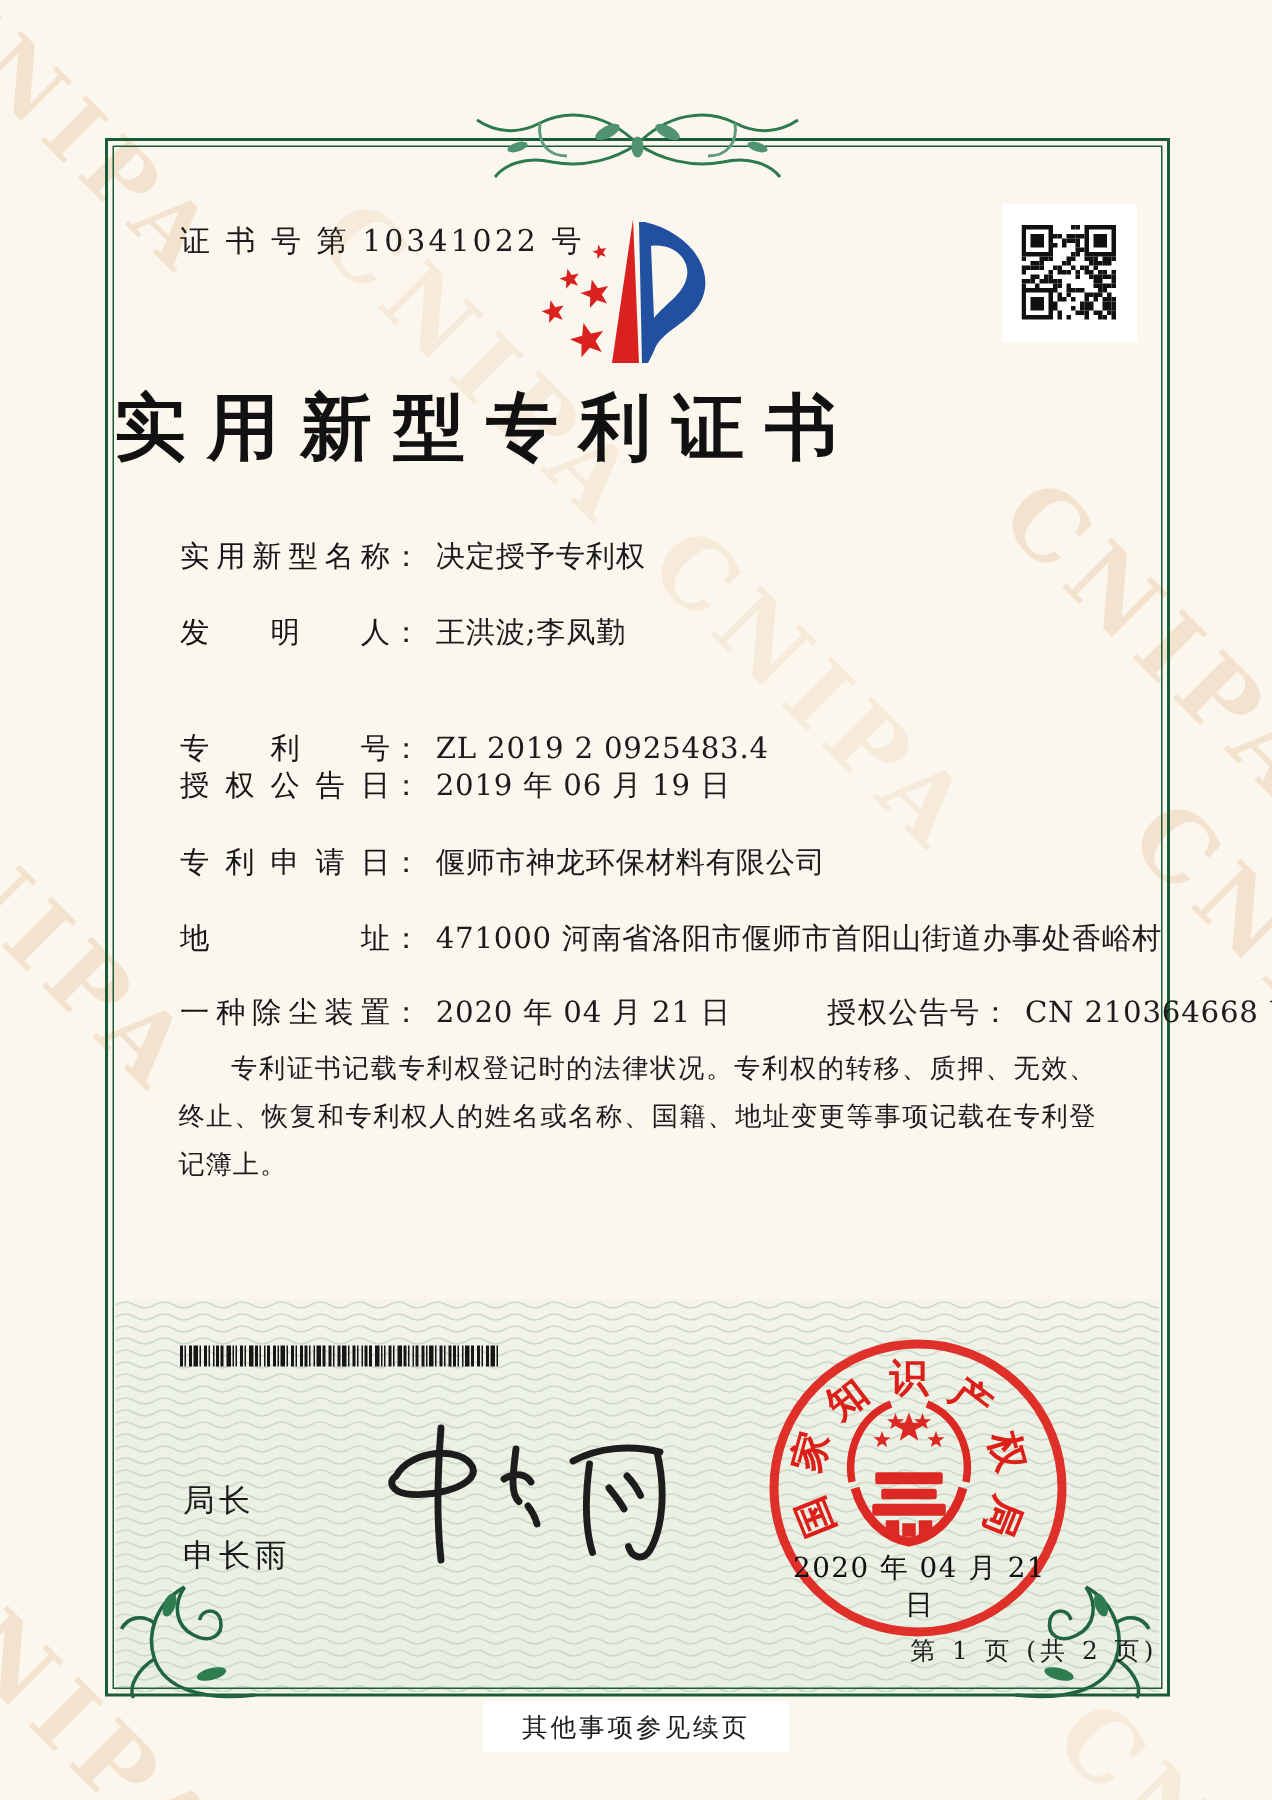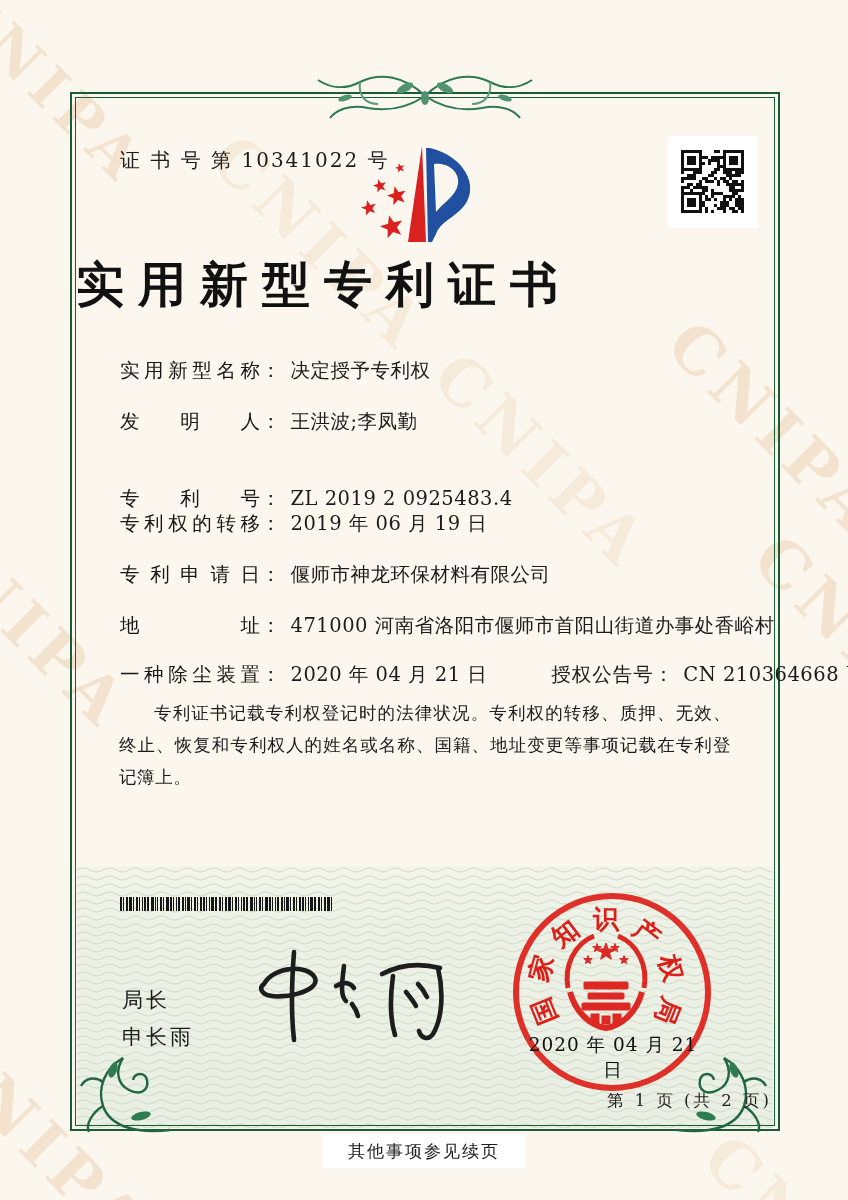--- a/index.html
+++ b/index.html
@@ -335,21 +335,21 @@
 <div class="abs frow" style="top:357px;">
   <span class="flabel">实用新型名称</span><span class="fcolon">：</span><span class="fvalue">决定授予专利权</span>
 </div>
 <div class="abs frow" style="top:408px;">
   <span class="flabel">发明人</span><span class="fcolon">：</span><span class="fvalue">王洪波;李凤勤</span>
 </div>
 <div class="abs frow" style="top:485px;">
   <span class="flabel">专利号</span><span class="fcolon">：</span><span class="fvalue">ZL 2019 2 0925483.4</span>
 </div>
 <div class="abs frow" style="top:510px;">
-  <span class="flabel">专利权的转移</span><span class="fcolon">：</span><span class="fvalue">2019 年 06 月 19 日</span>
+  <span class="flabel">授权公告日</span><span class="fcolon">：</span><span class="fvalue">2019 年 06 月 19 日</span>
 </div>
 <div class="abs frow" style="top:561px;">
   <span class="flabel">专利申请日</span><span class="fcolon">：</span><span class="fvalue">偃师市神龙环保材料有限公司</span>
 </div>
 <div class="abs frow" style="top:612px;">
   <span class="flabel">地址</span><span class="fcolon">：</span><span class="fvalue">471000 河南省洛阳市偃师市首阳山街道办事处香峪村</span>
 </div>
 <div class="abs frow" style="top:661px;">
   <span class="flabel">一种除尘装置</span><span class="fcolon">：</span><span class="fvalue">2020 年 04 月 21 日</span><span class="fpair2"><span class="flabel2">授权公告号</span><span>：</span><span class="fvalue">CN 210364668 U</span></span>
 </div>

